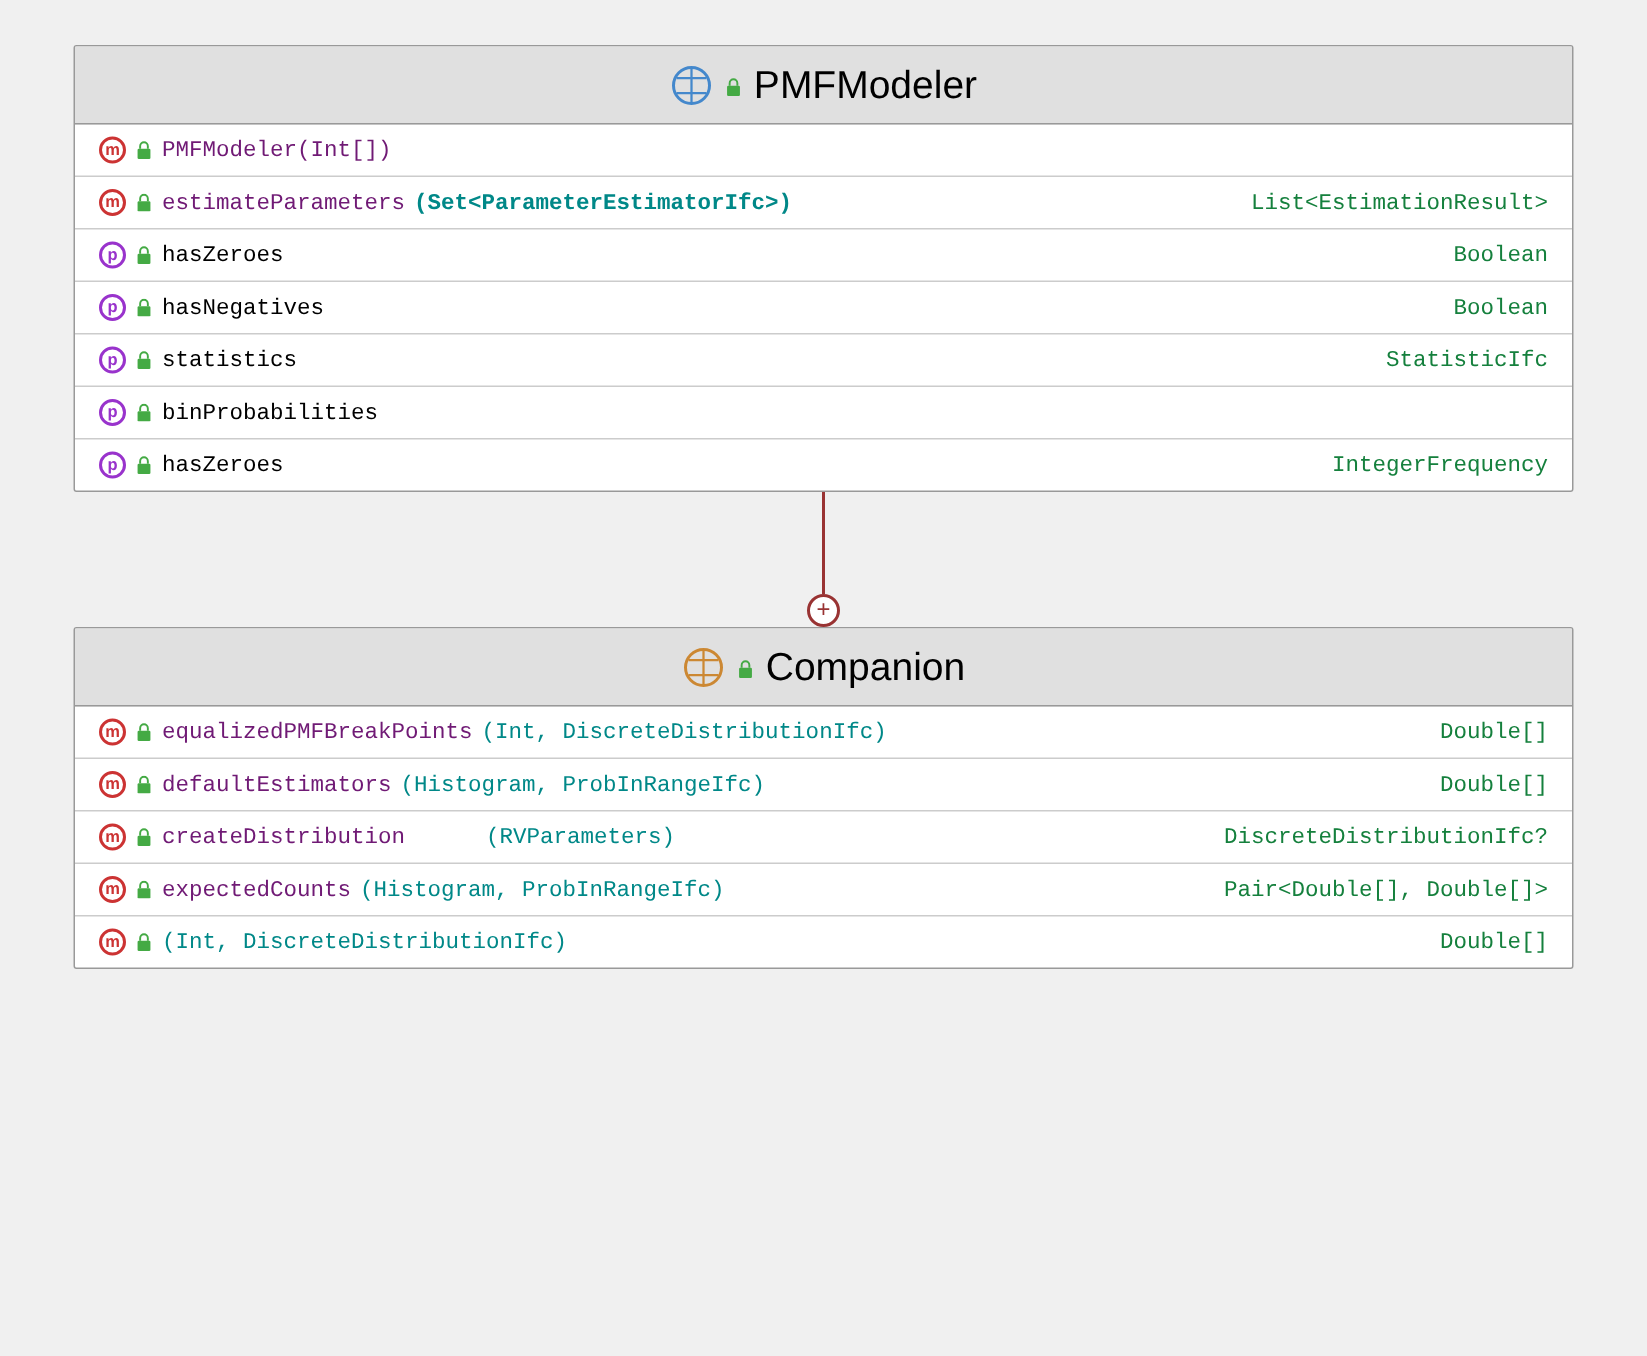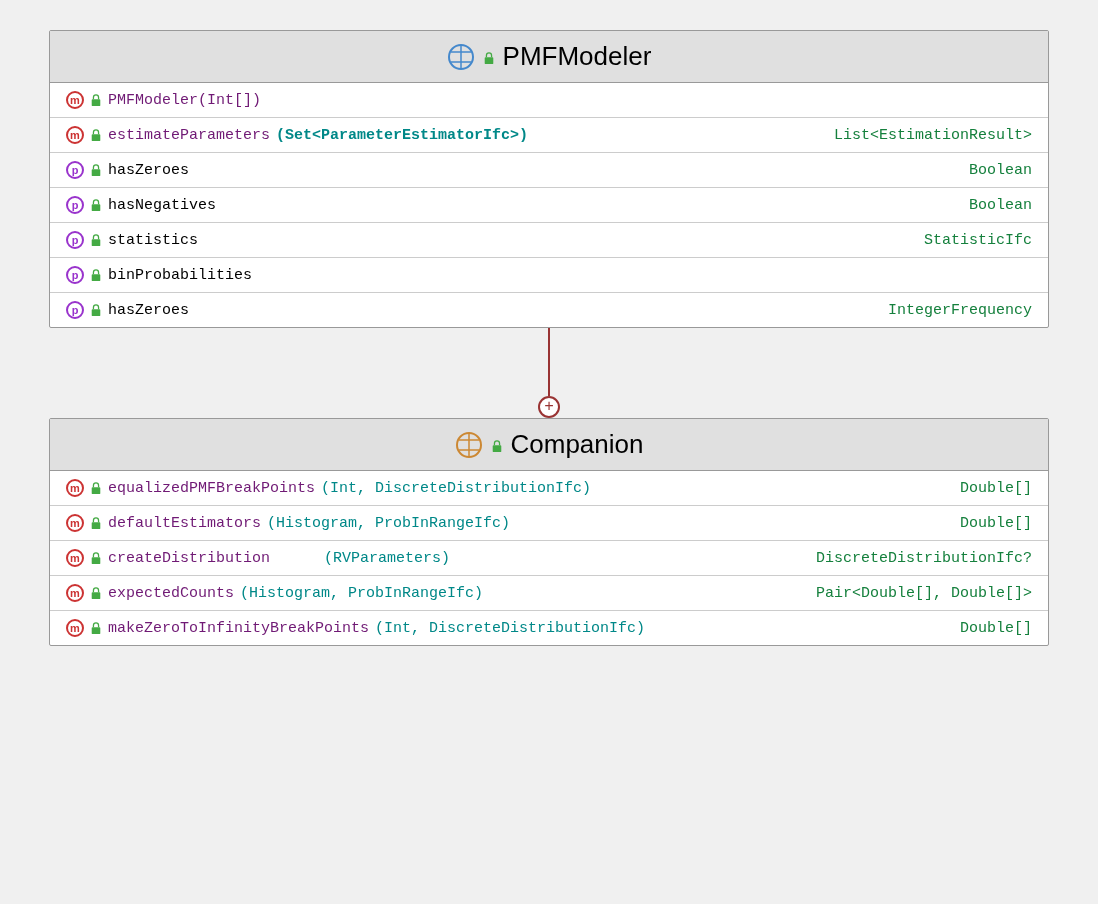--- a/index.html
+++ b/index.html
@@ -352,19 +352,18 @@
     </div>
 
     <div class="class-row">
       <span class="badge badge-m">m</span>
       <span class="lock-icon">
         <svg viewBox="0 0 12 14" xmlns="http://www.w3.org/2000/svg">
           <rect x="1" y="6" width="10" height="8" rx="1" fill="#44aa44"></rect>
           <path d="M3 6V4a3 3 0 0 1 6 0v2" fill="none" stroke="#44aa44" stroke-width="1.5"></path>
         </svg>
       </span>
-      <span class="name-cyan">makeZeroToInfinityBreakPoints</span>
       <span style="color:#008888;">(Int, DiscreteDistributionIfc)</span>
       <span class="row-type">Double[]</span>
     </div>
   </div>
 
 </div>
 
 </body></html>

